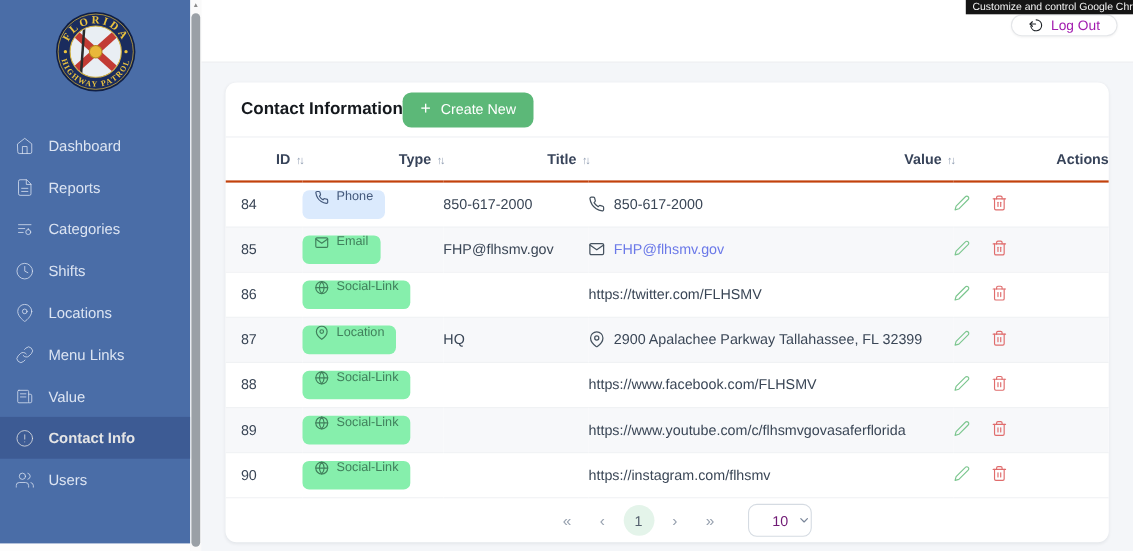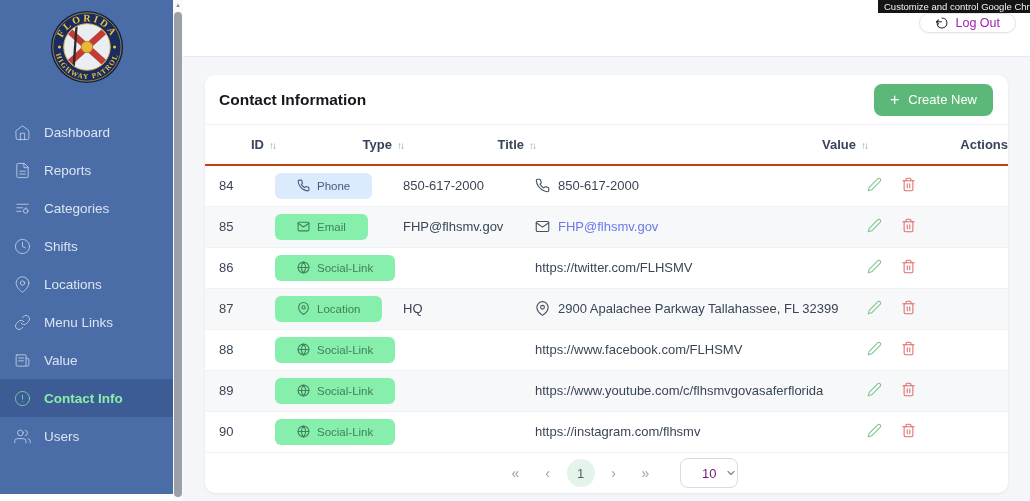--- a/index.html
+++ b/index.html
@@ -5,52 +5,52 @@
   * { box-sizing: border-box; margin: 0; padding: 0; }
   html,body { width:1030px; height:501px; overflow:hidden; }
   body { font-family:"Liberation Sans", sans-serif; background:#f4f6f9; position:relative; }
 
   
   .sidebar { position:absolute; left:0; top:0; width:173px; height:494px; background:#4a6da7; z-index:2; }
   .sidebar-bottom-gap { position:absolute; left:0; top:494px; width:173px; height:7px; background:#fdfdfd; }
   .logo-wrap { display:flex; justify-content:center; padding-top:9px; }
   .nav { margin-top:28px; }
   .nav-item { height:38px; display:flex; align-items:center; gap:13px; padding-left:14px; color:#dce4f2; font-size:13.5px; cursor:pointer; }
-  .nav-item.active { background:#3d5b94; color:#86efac; font-weight:bold; }
+  .nav-item.active { background:#3d5b94; color:#e5e5e5; font-weight:bold; }
   .nav-item .icn svg { width:17px; height:17px; }
 
   
   .scroll-strip { position:absolute; left:173px; top:0; width:10px; height:501px; background:#fafafa; z-index:3; }
   .sb-arrow { color:#8a8a8a; font-size:6px; text-align:center; line-height:11px; height:11px; }
   .sb-thumb { position:absolute; left:1px; top:12px; width:8px; height:485px; background:#9aa0a6; border-radius:4px; }
 
   
   .main { position:absolute; left:183px; top:0; width:847px; height:501px; }
   .topbar { height:57px; background:#ffffff; border-bottom:1px solid #e8eaed; position:relative; }
   .logout-btn { position:absolute; right:14px; top:13px; height:20px; padding:0 15px; border:1px solid #e4e6e9; border-radius:15px; background:#fff; display:flex; align-items:center; gap:7px; font-size:12.5px; color:#a21caf; font-family:"Liberation Sans",sans-serif; cursor:pointer; box-shadow:0 1px 2px rgba(0,0,0,.05); }
   .logout-btn .icn svg { width:14px; height:14px; stroke-width:1.8; color:#1f2328; }
   .chrome-tooltip { position:absolute; top:0; right:0; width:152px; height:13px; background:#151515; color:#f5f5f5; font-size:9.5px; line-height:13px; padding-left:6px; white-space:nowrap; overflow:hidden; z-index:20; }
 
   .content { position:absolute; top:57px; left:0; width:847px; height:444px; background:#f4f6f9; }
   .card { position:absolute; left:22px; top:18px; width:803px; height:418px; background:#fff; border-radius:10px; box-shadow:0 1px 3px rgba(16,24,40,.07); overflow:hidden; }
 
-  .card-header { height:50px; display:flex; align-items:center; justify-content:space-between; padding:0 15px 0 14px; border-bottom:1px solid #eef0f3; }
+  .card-header { height:50px; display:flex; align-items:center; padding:0 15px 0 14px; border-bottom:1px solid #eef0f3; }
   .card-title { font-size:15.5px; font-weight:bold; color:#15191e; }
   .create-btn { background:#5cb878; color:#fff; border:none; border-radius:8px; height:32px; padding:0 16px; font-size:13px; display:flex; align-items:center; gap:9px; cursor:pointer; font-family:"Liberation Sans",sans-serif; }
   .create-btn .plus { font-size:16px; font-weight:normal; line-height:1; }
 
   table { width:100%; border-collapse:collapse; table-layout:fixed; }
   col.c-id{width:70px;} col.c-type{width:128px;} col.c-title{width:132px;} col.c-value{width:332px;} col.c-actions{width:141px;}
   thead th { height:40px; text-align:right; font-size:13px; color:#38445a; font-weight:bold; border-bottom:2px solid #c2410c; vertical-align:middle; }
   thead th:first-child, tbody td:first-child { padding-left:14px; }
   .sort { font-size:10px; color:#93a0b4; letter-spacing:-2px; margin-left:5px; font-weight:normal; }
   tbody td { height:41px; font-size:13px; color:#3a4656; border-bottom:1px solid #f0f2f4; vertical-align:middle;margin-top:20px; }
   tbody tr:nth-child(even) td { background:#f7f8fa; }
 
-  .badge { display:inline-flex; align-items:center; gap:7px; height:26px; padding:0 22px; border-radius:6px; font-size:11.5px; }
+  .badge { display:inline-flex; gap:7px; height:26px; padding:0 11px; border-radius:6px; font-size:11.5px; }
   .badge-blue { background:#dbeafd; color:#44597c; }
   .badge-green { background:#86efac; color:#41805c; }
   .badge .icn svg { width:13px; height:13px; stroke-width:2; }
 
   .value-cell { display:flex; align-items:center; gap:8px; }
   .value-cell .icn { color:#45525f; }
   .value-cell .icn svg { width:15px; height:15px; stroke-width:1.8; }
   .value-link { color:#6b79e8; }
 
   .action-btn { background:none; border:none; padding:0; margin-right:19px; cursor:pointer; }

